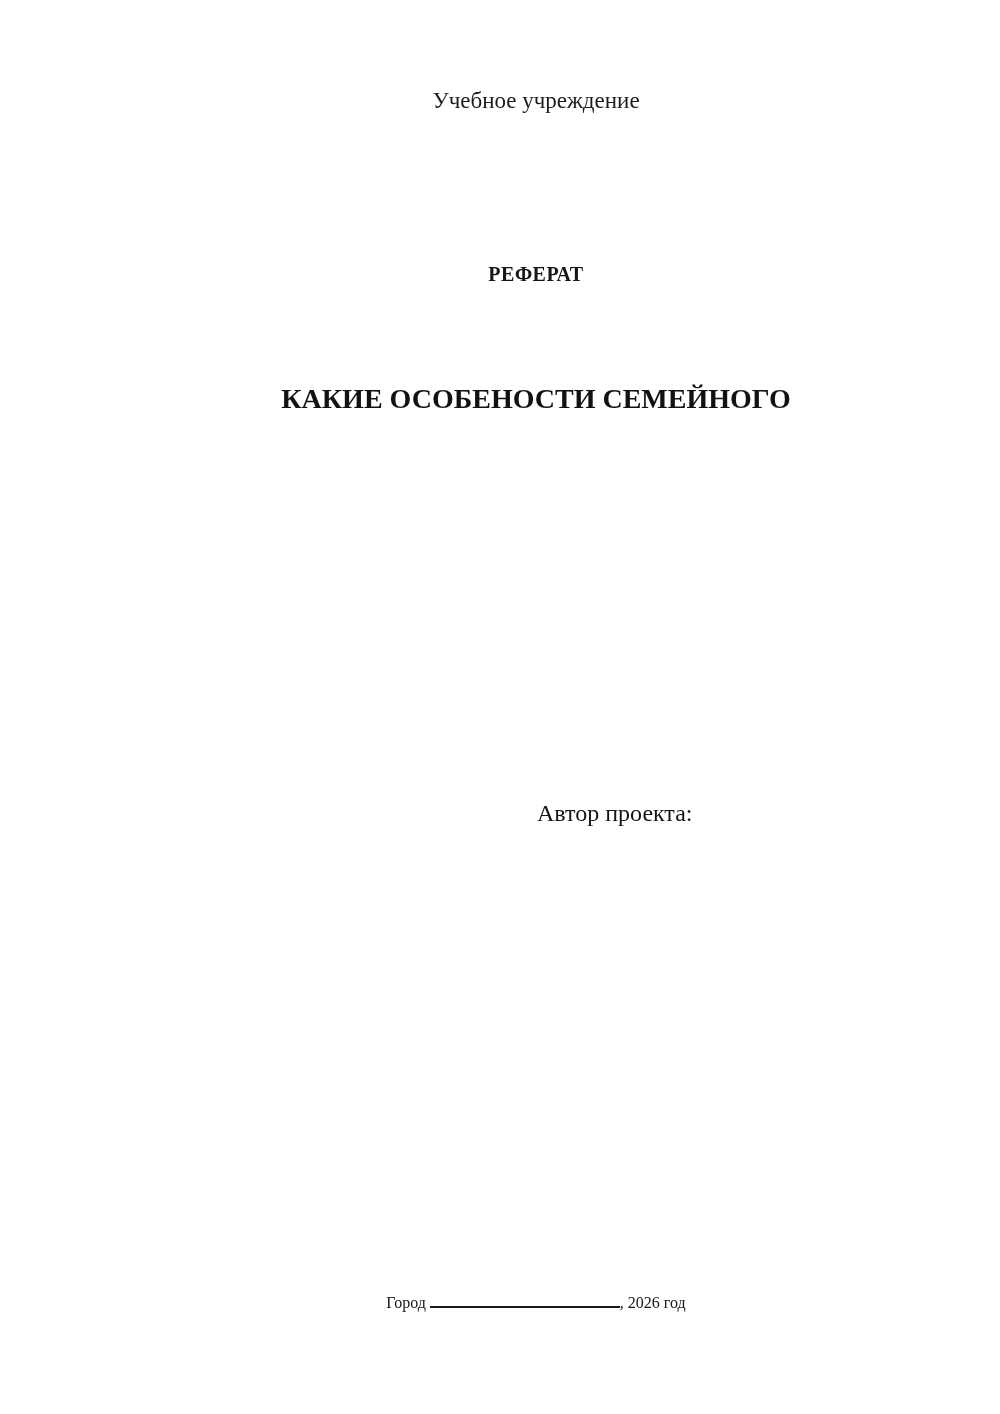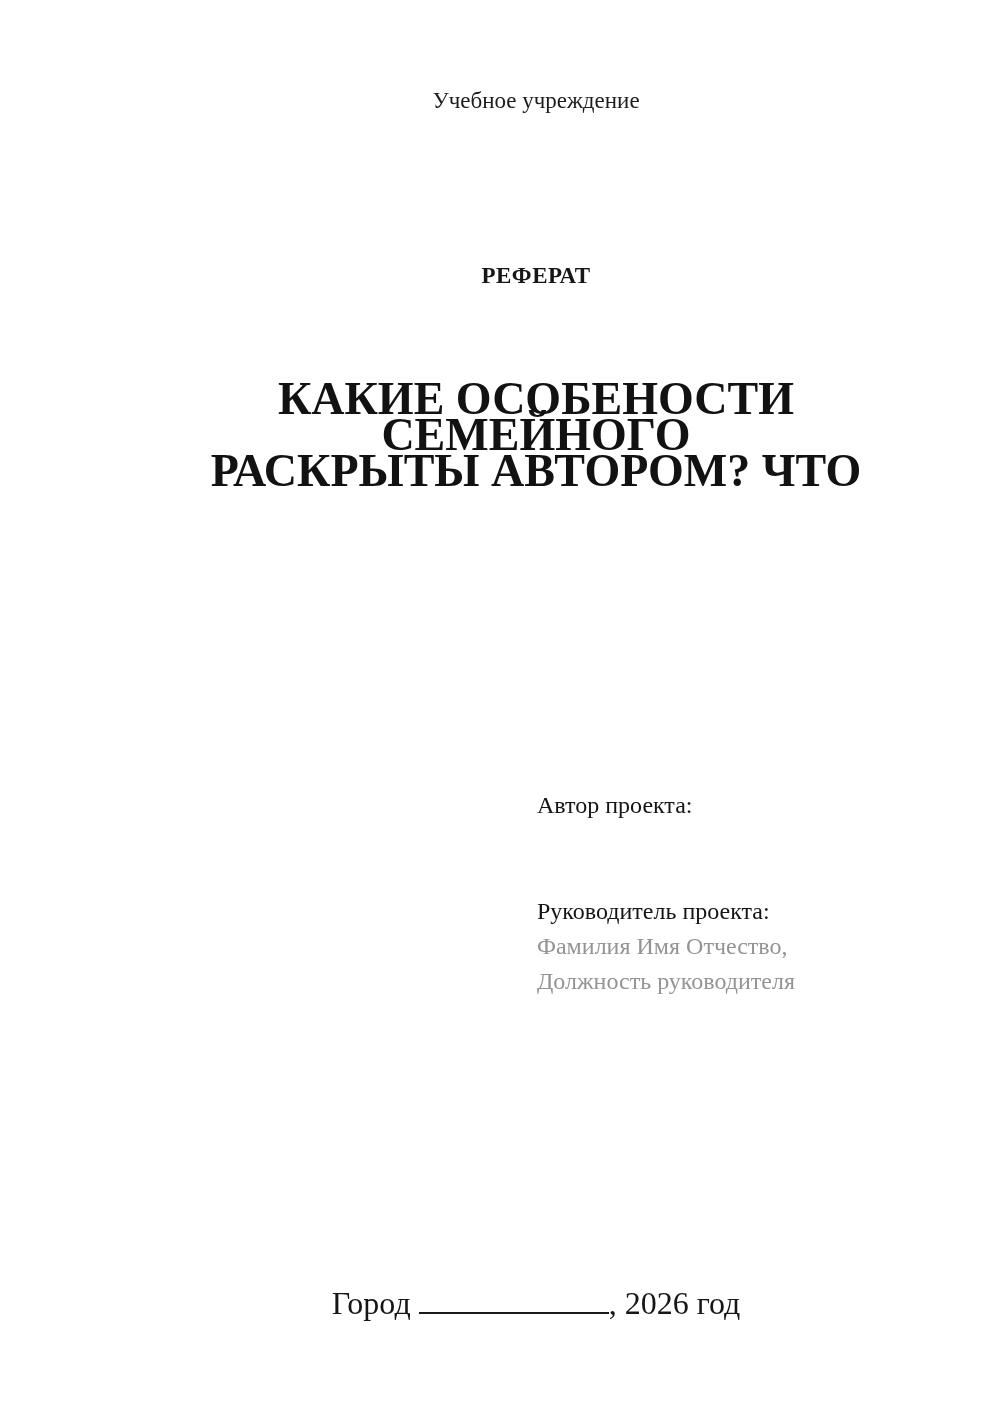--- a/index.html
+++ b/index.html
@@ -22,47 +22,48 @@
     text-align: center;
   }
   .org-name {
     top: 86px;
     font-size: 23px;
     line-height: 30px;
     color: #1c1c1c;
   }
   .doc-type {
     top: 263px;
-    font-size: 23px;
+    font-size: 20px;
     font-weight: bold;
     letter-spacing: 0.5px;
     color: #161616;
     text-align: center;
   }
   .doc-title {
     top: 381px;
-    font-size: 46px;
+    font-size: 28px;
     line-height: 36px;
     font-weight: bold;
     color: #121212;
   }
   .credit-block {
     position: absolute;
     left: 537px;
     font-size: 24px;
     line-height: 35px;
     text-align: left;
+    margin-top: 8px;
   }
   .credit-author { top: 788px; }
   .credit-supervisor { top: 894px; }
   .credit-label { color: #141414; }
   .muted { color: #949494; }
   .footer-line {
     top: 1286px;
-    font-size: 32px;
+    font-size: 16px;
     line-height: 34px;
     color: #161616;
     white-space: nowrap;
   }
   .blank-line {
     display: inline-block;
     width: 190px;
     height: 2px;
     border-bottom: 2px solid #1a1a1a;
     vertical-align: baseline;
@@ -72,31 +73,25 @@
 <body>
 
 <div class="page">
 
   <div class="column org-name">Учебное учреждение</div>
 
   <div class="column doc-type">РЕФЕРАТ</div>
 
   <div class="column doc-title">
     <div>КАКИЕ ОСОБЕНОСТИ СЕМЕЙНОГО</div>
-    <div>РАСКРЫТЫ АВТОРОМ? ЧТО</div>
   </div>
 
   <div class="credit-block credit-author">
     <div class="credit-label">Автор проекта:</div>
   </div>
 
-  <div class="credit-block credit-supervisor">
-    <div class="credit-label">Руководитель проекта:</div>
-    <div class="muted">Фамилия Имя Отчество,</div>
-    <div class="muted">Должность руководителя</div>
-  </div>
 
   <div class="column footer-line">
     <span>Город</span>
     <span class="blank-line"></span><span>, 2026 год</span>
   </div>
 
 </div>
 
 </body></html>

